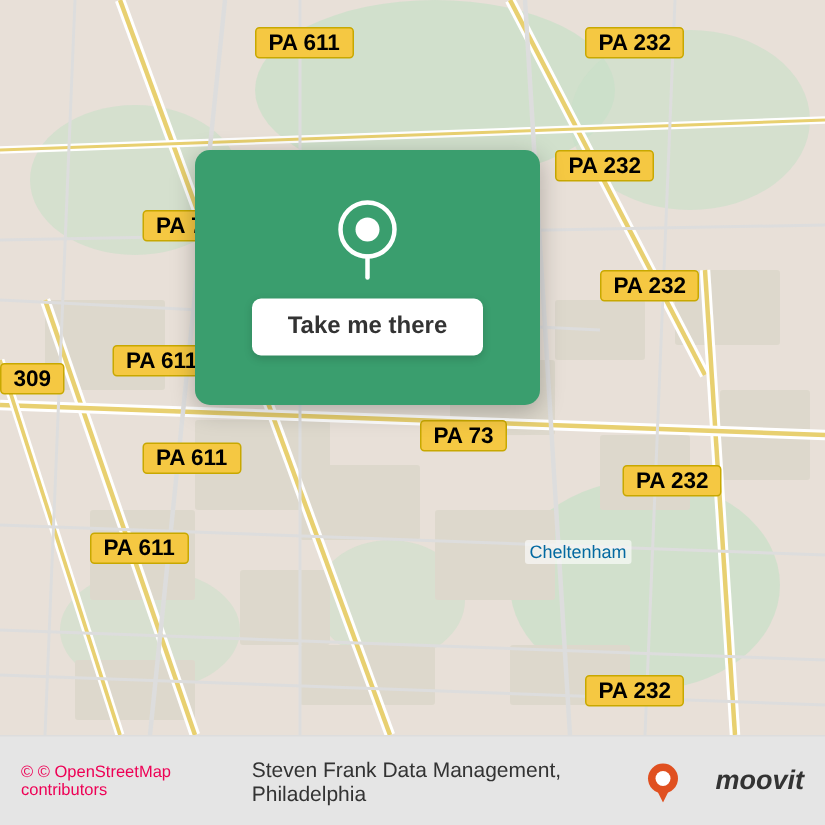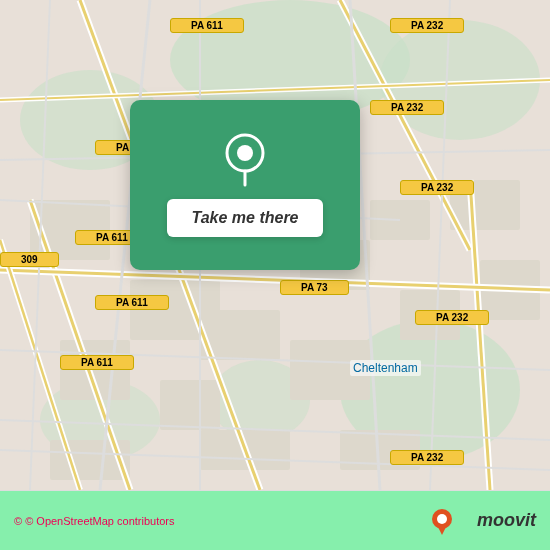--- a/index.html
+++ b/index.html
@@ -24,21 +24,21 @@
       width: 100%;
       height: 100%;
       position: absolute;
       top: 0; left: 0;
     }
 
     
     #footer {
       width: 550px;
       height: 60px;
-      background: #86efac;
+      background: #e5e5e5;
       display: flex;
       align-items: center;
       padding: 0 14px;
       border-top: 1px solid #ddd;
     }
 
     #footer-logo {
       margin-left: auto;
       display: flex;
       align-items: center;
@@ -69,32 +69,31 @@
     #take-me-there-btn {
       background: #fff;
       color: #333;
       border: none;
       border-radius: 6px;
       padding: 10px 24px;
       font-size: 16px;
       font-weight: 600;
       cursor: pointer;
       box-shadow: 0 2px 6px rgba(0,0,0,0.15);
-      font-style: italic;
     }
 
     
     .road-badge {
       position: absolute;
       background: #f5c842;
       border: 1.5px solid #c8a800;
       border-radius: 3px;
-      font-size: 10px;
+      font-size: 15px;
       font-weight: bold;
-      padding: 1px 20px;
+      padding: 1px 8px;
       color: #000;
       white-space: nowrap;
     }
 
     
     .place-label {
       position: absolute;
       font-size: 12px;
       color: #0369a1;
       font-weight: 500;
@@ -198,21 +197,21 @@
   <div id="road-badges-container">
       <div class="road-badge" style="top: 18px; left: 170px;">PA 611</div>
       <div class="road-badge" style="top: 18px; left: 390px;">PA 232</div>
       <div class="road-badge" style="top: 140px; left: 95px;">PA 73</div>
       <div class="road-badge" style="top: 100px; left: 370px;">PA 232</div>
       <div class="road-badge" style="top: 180px; left: 400px;">PA 232</div>
       <div class="road-badge" style="top: 230px; left: 75px;">PA 611</div>
       <div class="road-badge" style="top: 295px; left: 95px;">PA 611</div>
       <div class="road-badge" style="top: 280px; left: 280px;">PA 73</div>
       <div class="road-badge" style="top: 310px; left: 415px;">PA 232</div>
-      <div class="road-badge" style="top: 252px; left: 0px;">309</div>
+      <div class="road-badge" style="top: 242px; left: 0px;">309</div>
       <div class="road-badge" style="top: 355px; left: 60px;">PA 611</div>
       <div class="road-badge" style="top: 450px; left: 390px;">PA 232</div>
     </div>
 
   <div id="place-labels-container">
       <div class="place-label" style="top: 360px; left: 350px;">Cheltenham</div>
     </div>
 
   <div id="overlay-card">
 
@@ -225,20 +224,21 @@
     <button id="take-me-there-btn">Take me there</button>
   </div>
 
 </div>
 
 <div id="footer">
   <span class="osm-credit">
     <span>©</span>
     <span>© OpenStreetMap contributors</span>
   </span>
+  <span class="footer-title">Steven Frank Data Management, Philadelphia</span>
 
   <div id="footer-logo">
 
     <svg class="moovit-icon" viewBox="0 0 28 28" xmlns="http://www.w3.org/2000/svg">
       <circle cx="14" cy="12" r="10" fill="#e05020"></circle>
       <circle cx="14" cy="12" r="5" fill="#fff"></circle>
       <polygon points="10,20 14,28 18,20" fill="#e05020"></polygon>
     </svg>
     <span class="moovit-text">moovit</span>
   </div>

